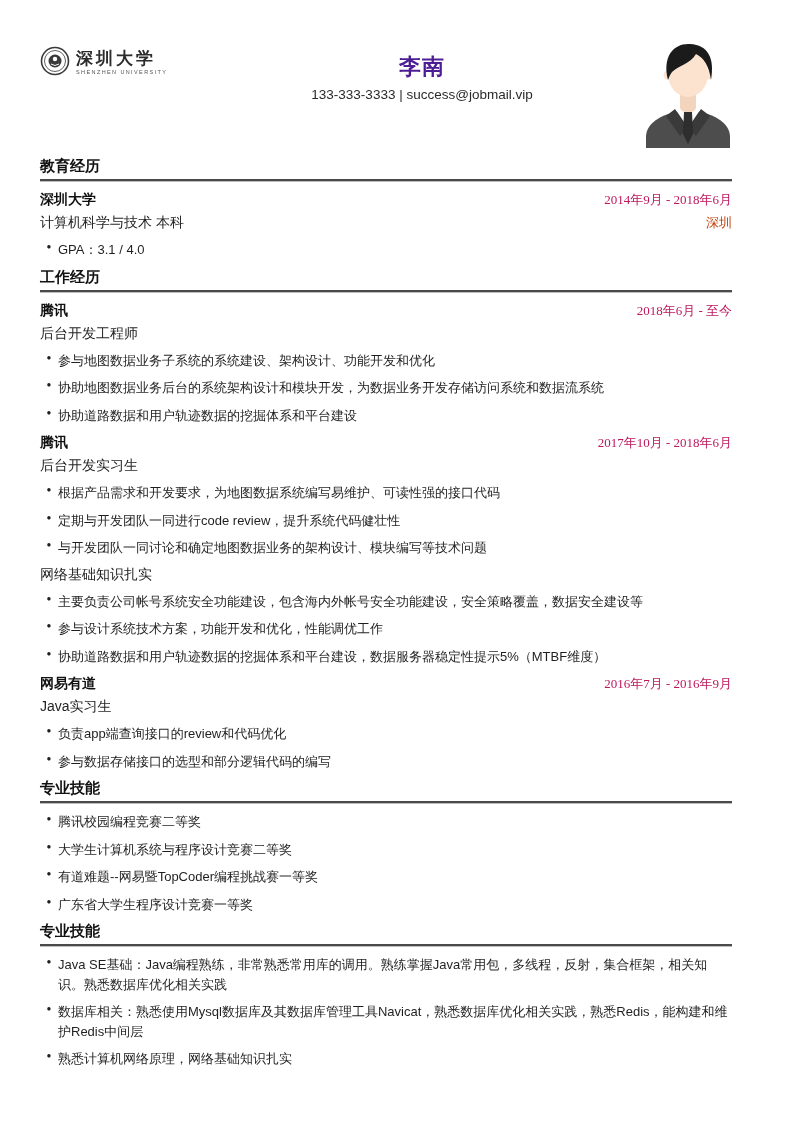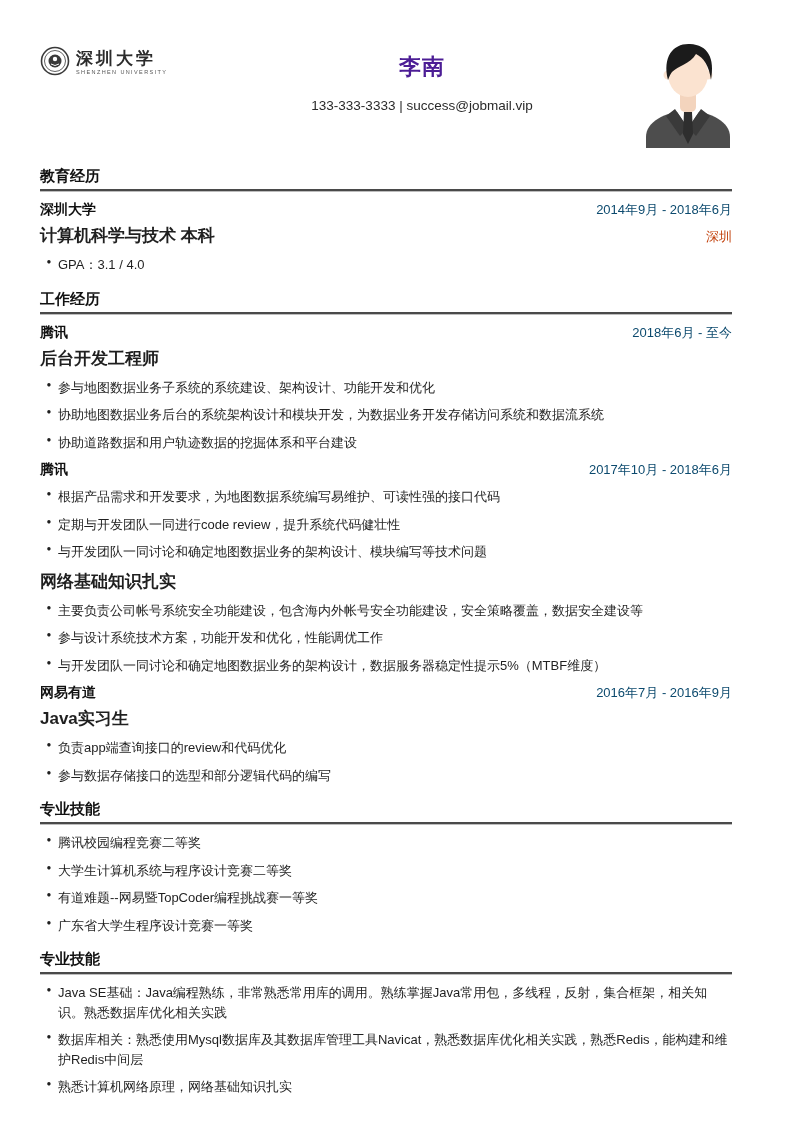--- a/index.html
+++ b/index.html
@@ -13,33 +13,33 @@
   .page{box-sizing:border-box;width:772px;height:1122px;padding:40px 40px 0 40px;overflow:hidden;}
 
   
   .header{display:flex;align-items:flex-start;position:relative;min-height:112px;}
   .logo{display:flex;align-items:center;gap:6px;width:160px;flex:0 0 auto;margin-top:6px;}
   .logo-textcol{display:flex;flex-direction:column;line-height:1;}
   .logo-cn{font-family:"Liberation Serif","DejaVu Serif",serif;font-weight:bold;font-size:17px;letter-spacing:3px;color:#2b2b2b;}
   .logo-en{font-size:5.5px;letter-spacing:1.4px;color:#555;margin-top:3px;}
   .center-block{flex:1 1 auto;text-align:center;padding-top:12px;}
   .person-name{font-size:22px;font-weight:bold;color:#4c1d95;letter-spacing:1px;}
-  .contact-line{font-size:13.5px;color:#2a2a2a;margin-top:16px;}
+  .contact-line{font-size:13.5px;color:#2a2a2a;margin-top:5px;}
   .avatar-wrap{width:88px;flex:0 0 auto;margin-top:2px;}
 
   
-  .section{margin-top:15px;}
+  .section{margin-top:5px;}
   .sec-title{font-size:15px;font-weight:bold;color:#111;margin:0 0 3px 0;}
   .rule{height:0;border-top:2px solid #4a4a4a;border-bottom:1px solid #bdbdbd;}
 
   .entry-head{display:flex;justify-content:space-between;align-items:baseline;margin-top:9px;}
   .entry-org{font-size:14px;font-weight:bold;color:#111;}
-  .entry-date{font-size:13px;color:#0c4a6e;}
+  .entry-date{font-size:13px;color:#be185d;font-family:Liberation Serif, serif;}
   .entry-sub{display:flex;justify-content:space-between;align-items:baseline;margin-top:5px;}
-  .entry-role{font-size:17px;color:#1f1f1f;font-weight:bold;}
+  .entry-role{font-size:14px;color:#1f1f1f;}
   .entry-loc{font-size:13px;color:#c2410c;}
 
   .bullets{margin-top:2px;}
   .bullet{display:flex;margin:8px 0;font-size:13px;line-height:1.5;}
   .dot{flex:0 0 18px;text-align:center;font-size:11px;line-height:1.75;}
   .btext{flex:1 1 auto;}
 </style>
 </head>
 <body>
 
@@ -135,20 +135,23 @@
           </div>
           <div class="bullet">
             <span class="dot" style="font-size: 8px;">●</span>
             <span class="btext">协助道路数据和用户轨迹数据的挖掘体系和平台建设</span>
           </div>
         </div>
         <div class="entry-head">
           <span class="entry-org">腾讯</span>
           <span class="entry-date">2017年10月 - 2018年6月</span>
         </div>
+        <div class="entry-sub">
+          <span class="entry-role">后台开发实习生</span>
+        </div>
         <div class="bullets">
           <div class="bullet">
             <span class="dot" style="font-size: 8px;">●</span>
             <span class="btext">根据产品需求和开发要求，为地图数据系统编写易维护、可读性强的接口代码</span>
           </div>
           <div class="bullet">
             <span class="dot" style="font-size: 8px;">●</span>
             <span class="btext">定期与开发团队一同进行code review，提升系统代码健壮性</span>
           </div>
           <div class="bullet">
@@ -163,21 +166,21 @@
           <div class="bullet">
             <span class="dot" style="font-size: 8px;">●</span>
             <span class="btext">主要负责公司帐号系统安全功能建设，包含海内外帐号安全功能建设，安全策略覆盖，数据安全建设等</span>
           </div>
           <div class="bullet">
             <span class="dot" style="font-size: 8px;">●</span>
             <span class="btext">参与设计系统技术方案，功能开发和优化，性能调优工作</span>
           </div>
           <div class="bullet">
             <span class="dot" style="font-size: 8px;">●</span>
-            <span class="btext">与开发团队一同讨论和确定地图数据业务的架构设计，数据服务器稳定性提示5%（MTBF维度）</span>
+            <span class="btext">协助道路数据和用户轨迹数据的挖掘体系和平台建设，数据服务器稳定性提示5%（MTBF维度）</span>
           </div>
         </div>
         <div class="entry-head">
           <span class="entry-org">网易有道</span>
           <span class="entry-date">2016年7月 - 2016年9月</span>
         </div>
         <div class="entry-sub">
           <span class="entry-role">Java实习生</span>
         </div>
         <div class="bullets">

